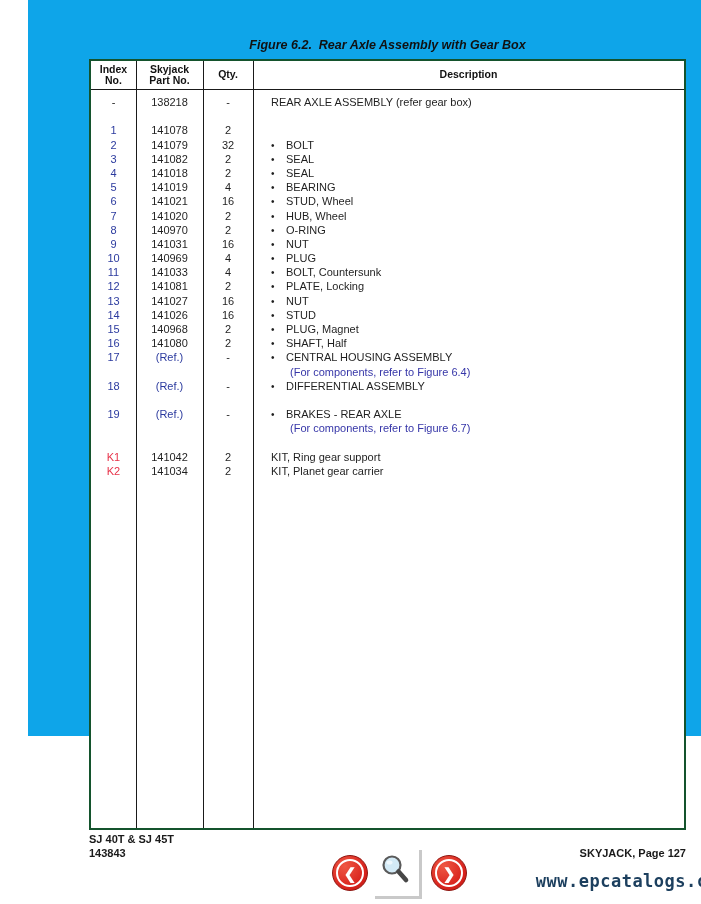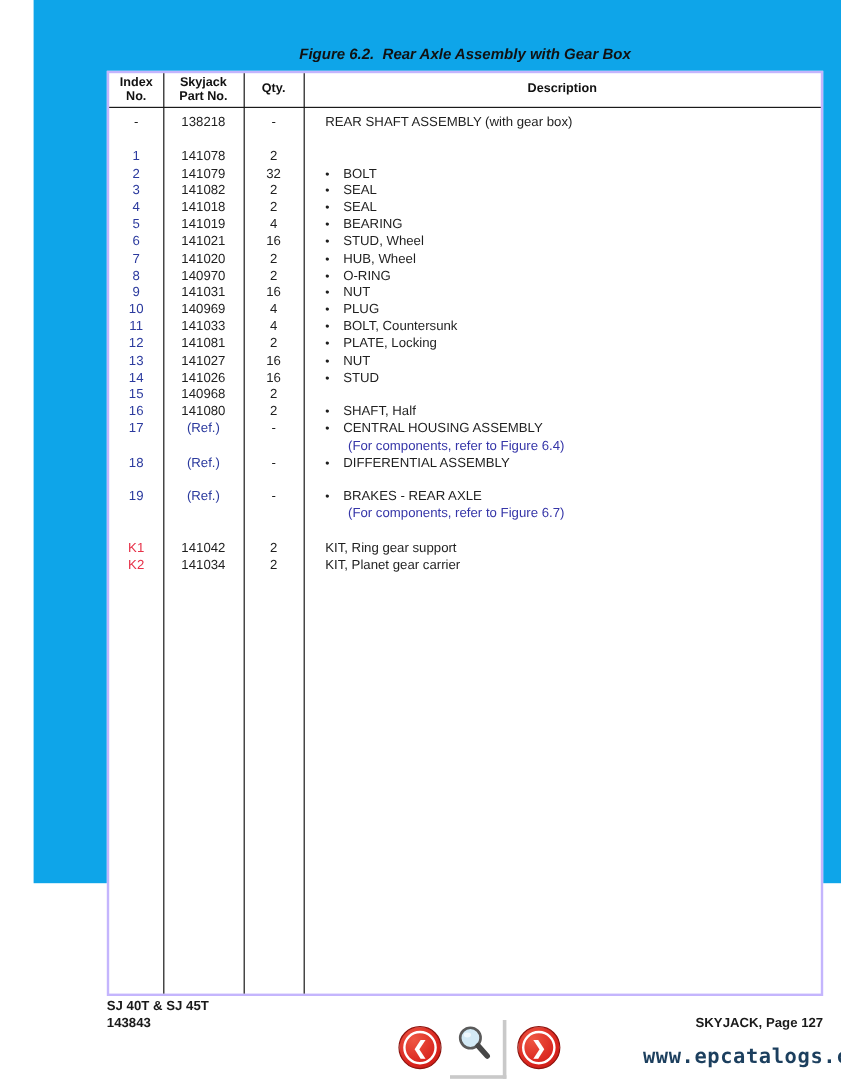--- a/index.html
+++ b/index.html
@@ -13,21 +13,21 @@
   
   .fig-title{
     position:absolute;left:61px;top:38px;width:597px;
     text-align:center;font-size:12.5px;font-weight:bold;font-style:italic;
     color:#111;white-space:pre;
   }
 
   
   .ptable{
     position:absolute;left:61px;top:59px;width:593px;height:767px;
-    border:2px solid #c4b5fd;background:#fff;
+    border:2px solid #14532d;background:#fff;
   }
   .vline{position:absolute;top:0;bottom:0;width:1px;background:#1a1a1a;}
   .vline.v1{left:45px;} .vline.v2{left:112px;} .vline.v3{left:162px;}
 
   .thead{
     display:grid;grid-template-columns:45px 67px 50px 1fr;
     height:28px;border-bottom:1.5px solid #1a1a1a;
     align-items:center;
   }
   .thead .hc{
@@ -109,21 +109,21 @@
 Part No.</div>
       <div class="hc">Qty.</div>
       <div class="hc">Description</div>
     </div>
 
     <div class="tbody" id="rows">
         <div class="trow">
           <div class="c idx">-</div>
           <div class="c part">138218</div>
           <div class="c qty">-</div>
-          <div class="c desc"><span>REAR SHAFT ASSEMBLY (with gear box)</span></div>
+          <div class="c desc"><span>REAR AXLE ASSEMBLY (refer gear box)</span></div>
         </div>
         <div class="trow"></div>
         <div class="trow">
           <div class="c idx blue">1</div>
           <div class="c part">141078</div>
           <div class="c qty">2</div>
         </div>
         <div class="trow">
           <div class="c idx blue">2</div>
           <div class="c part">141079</div>
@@ -199,20 +199,21 @@
         <div class="trow">
           <div class="c idx blue">14</div>
           <div class="c part">141026</div>
           <div class="c qty">16</div>
           <div class="c desc"><span class="bullet">•</span><span>STUD</span></div>
         </div>
         <div class="trow">
           <div class="c idx blue">15</div>
           <div class="c part">140968</div>
           <div class="c qty">2</div>
+          <div class="c desc"><span class="bullet">•</span><span>PLUG, Magnet</span></div>
         </div>
         <div class="trow">
           <div class="c idx blue">16</div>
           <div class="c part">141080</div>
           <div class="c qty">2</div>
           <div class="c desc"><span class="bullet">•</span><span>SHAFT, Half</span></div>
         </div>
         <div class="trow">
           <div class="c idx blue">17</div>
           <div class="c part blue">(Ref.)</div>

